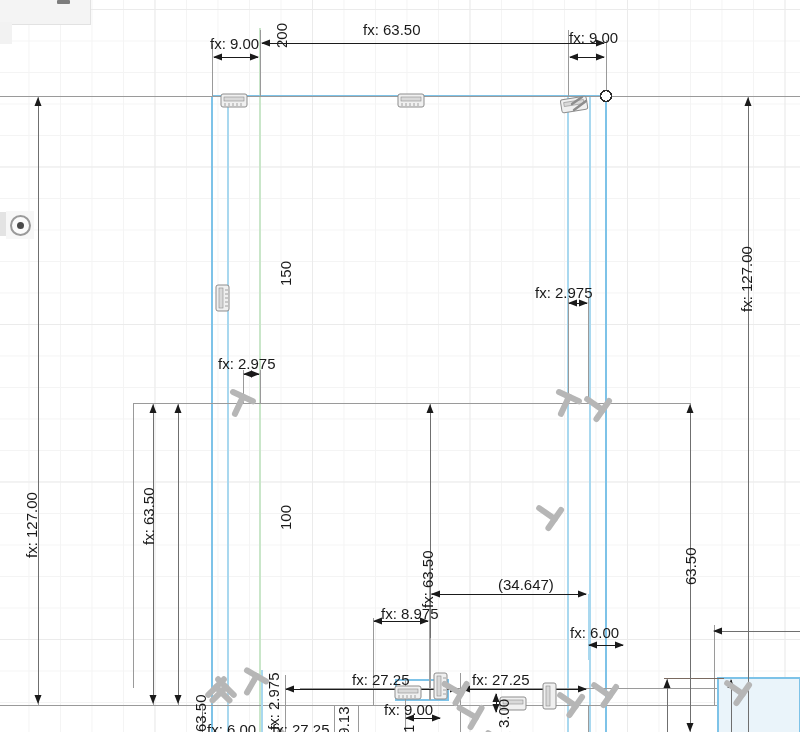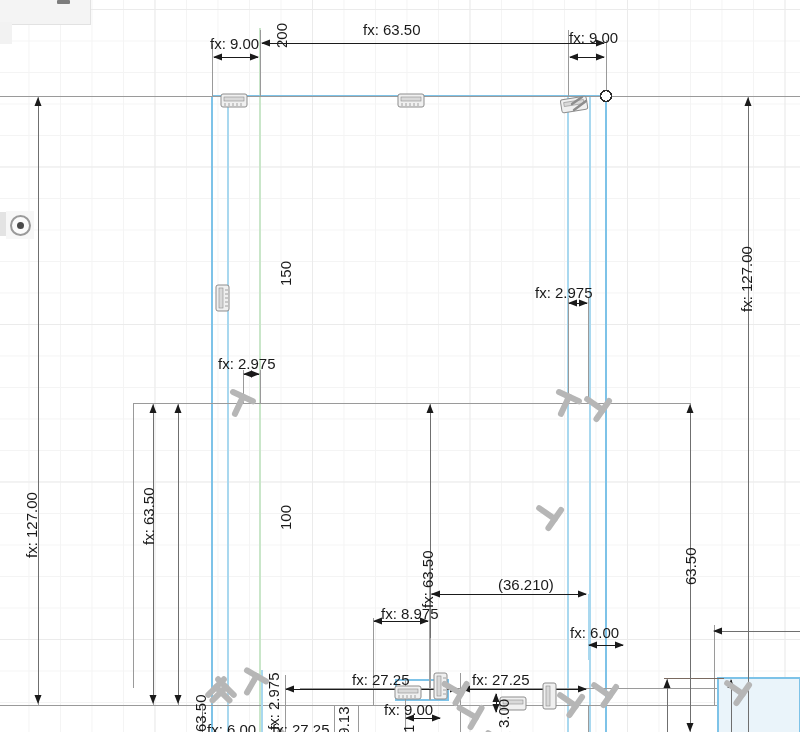--- a/index.html
+++ b/index.html
@@ -276,21 +276,21 @@
   <div class="dim rot" style="left:274px;top:48px;">200</div>
   <div class="dim rot" style="left:278px;top:286px;">150</div>
   <div class="dim rot" style="left:278px;top:530px;">100</div>
   <div class="dim rot" style="left:739px;top:312px;">fx: 127.00</div>
   <div class="dim rot" style="left:24px;top:558px;">fx: 127.00</div>
   <div class="dim" style="left:535px;top:285px;">fx: 2.975</div>
   <div class="dim" style="left:218px;top:356px;">fx: 2.975</div>
   <div class="dim rot" style="left:141px;top:545px;">fx: 63.50</div>
   <div class="dim rot" style="left:420px;top:608px;">fx: 63.50</div>
   <div class="dim rot" style="left:683px;top:585px;">63.50</div>
-  <div class="dim" style="left:498px;top:577px;">(36.210)</div>
+  <div class="dim" style="left:498px;top:577px;">(34.647)</div>
   <div class="dim" style="left:381px;top:606px;text-align:center;">fx: 8.975</div>
   <div class="dim" style="left:570px;top:625px;">fx: 6.00</div>
   <div class="dim rot" style="left:266px;top:730px;">fx: 2.975</div>
   <div class="dim" style="left:352px;top:672px;">fx: 27.25</div>
   <div class="dim" style="left:472px;top:672px;">fx: 27.25</div>
   <div class="dim rot" style="left:496px;top:728px;">3.00</div>
   <div class="dim" style="left:384px;top:702px;">fx: 9.00</div>
   <div class="dim rot" style="left:193px;top:752px;">fx: 63.50</div>
   <div class="dim" style="left:207px;top:722px;">fx: 6.00</div>
   <div class="dim" style="left:272px;top:722px;">fx: 27.25</div>

